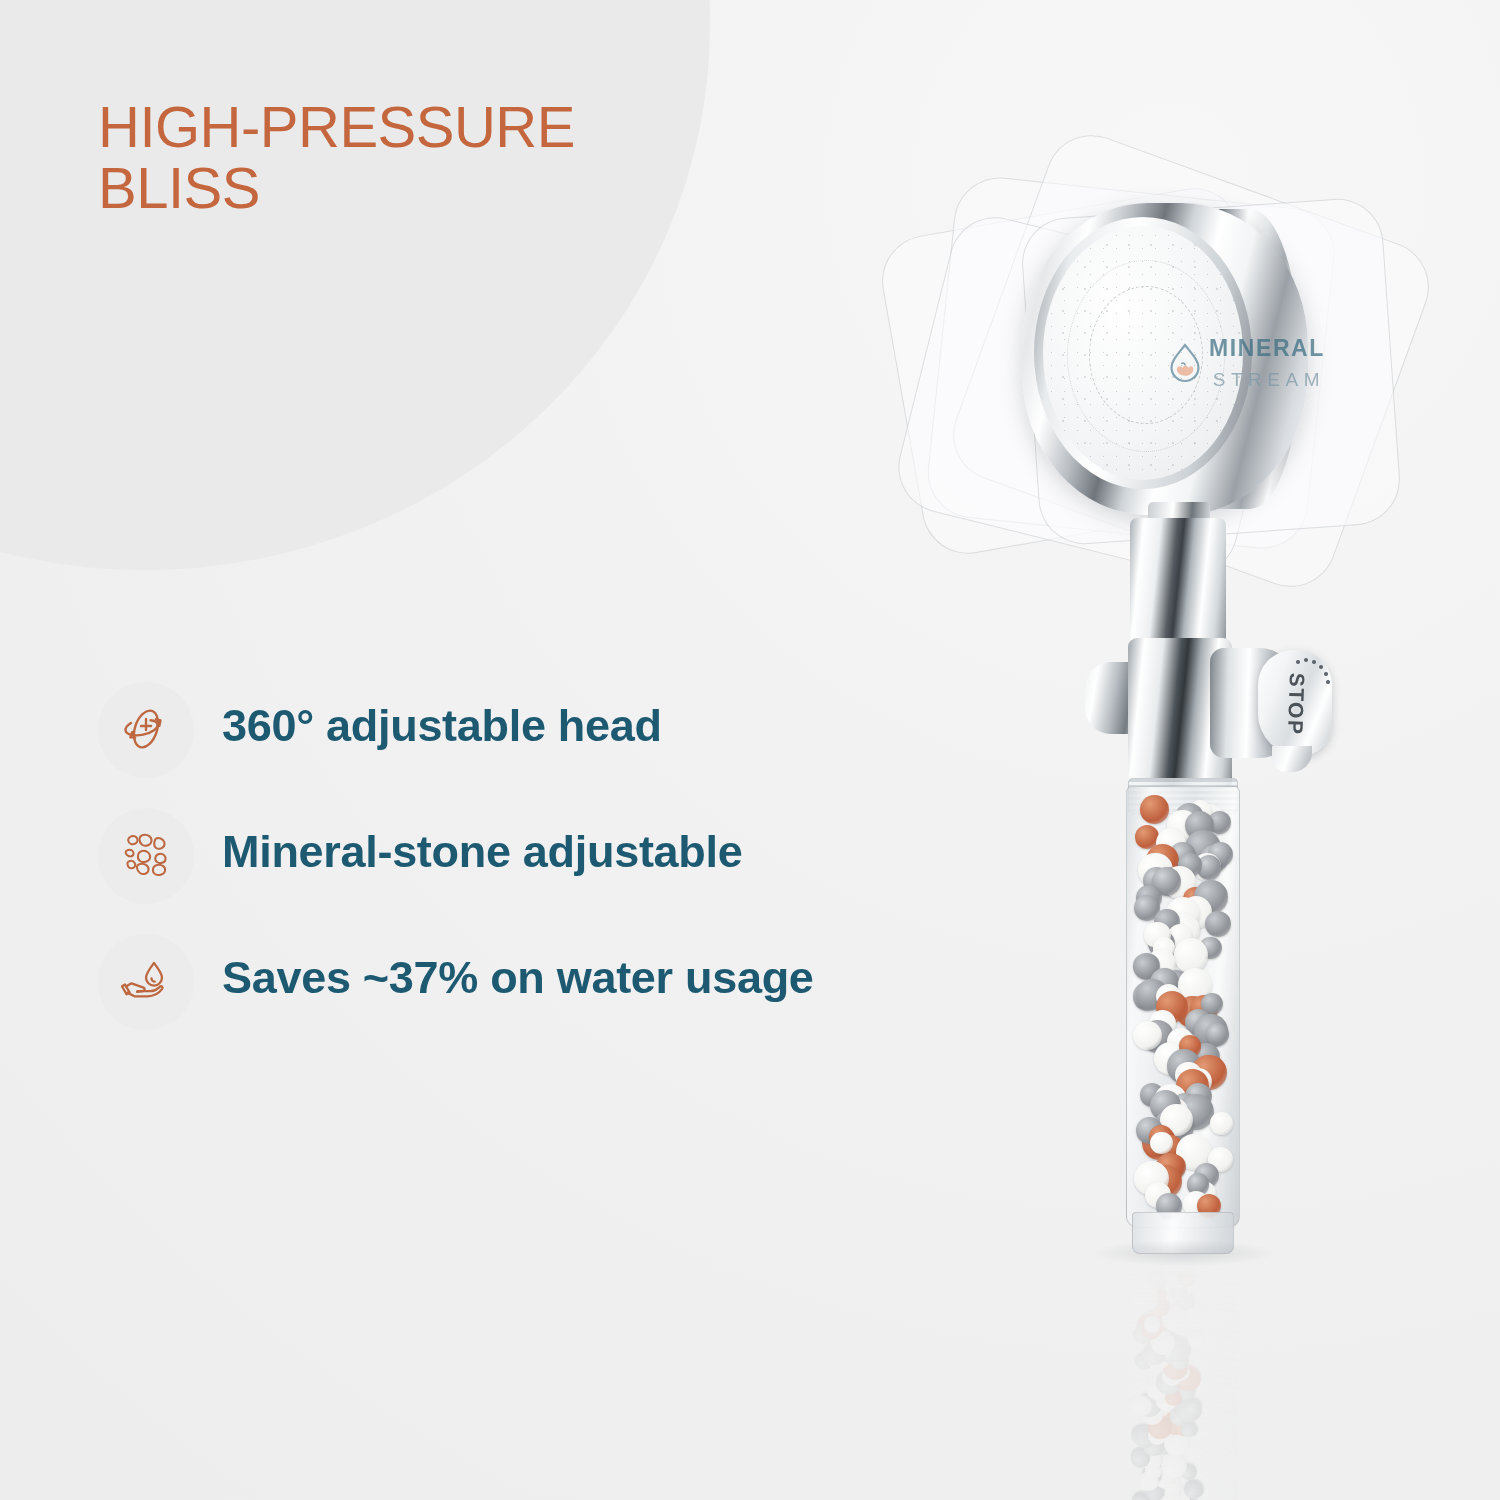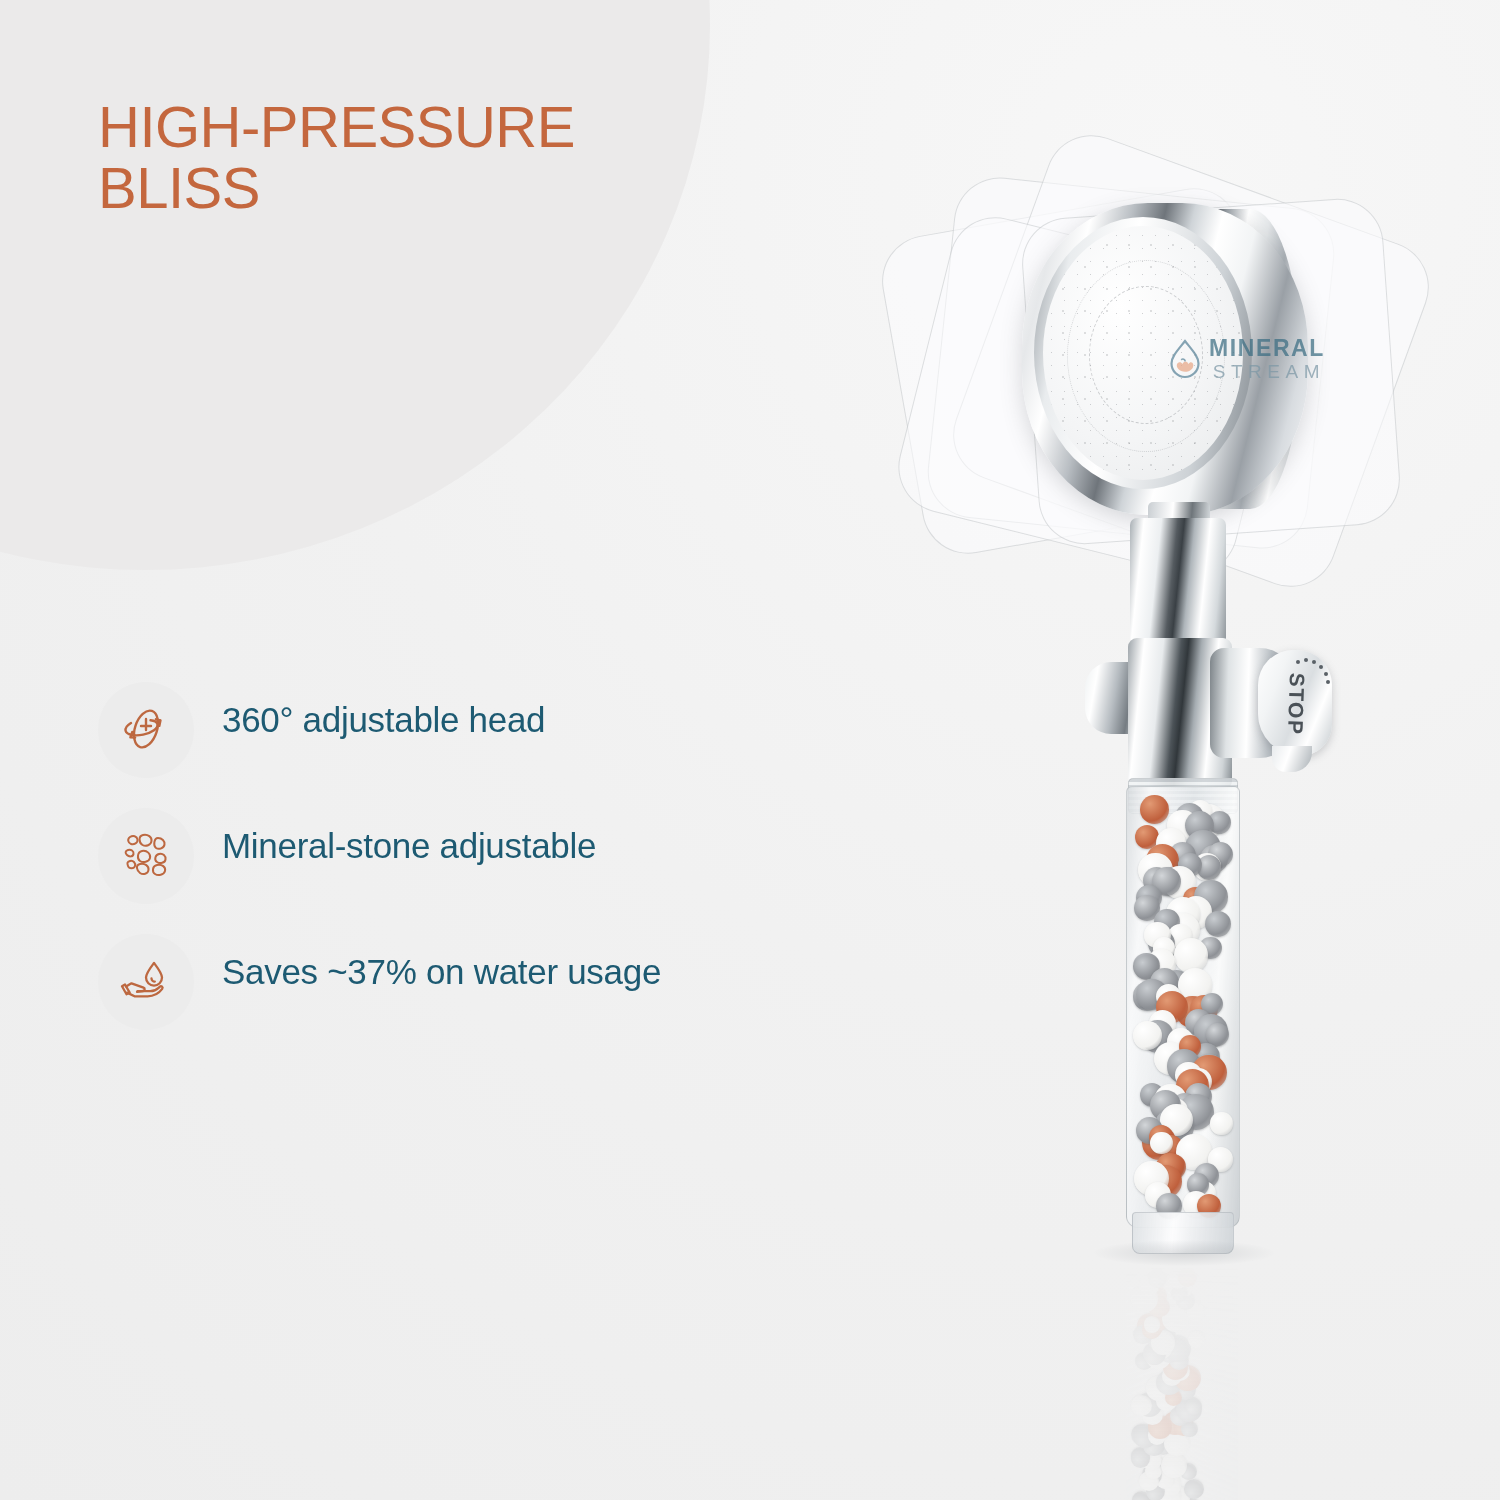--- a/index.html
+++ b/index.html
@@ -59,22 +59,22 @@
     width:96px;height:96px;
     border-radius:50%;
     background:#ececec;
     display:flex;align-items:center;justify-content:center;
     margin-right:28px;
     margin-top:2px;
   }
   .ficon svg{display:block;}
   .ftext{
     color:#1d5a72;
-    font-size:35px;
-    font-weight:400;
+    font-size:45px;
+    font-weight:700;
     line-height:1.16;
     padding-top:20px;
     letter-spacing:-0.3px;
   }
   .feature.two-line .ftext{padding-top:6px;}
 
   
   .product{
     position:absolute;
     left:880px;top:150px;
@@ -161,21 +161,21 @@
   .logo-text{line-height:1;}
   .logo-main{
     display:block;
     color:#3c6e83;
     font-size:23px;font-weight:700;letter-spacing:1.6px;
   }
   .logo-sub{
     display:block;
     color:#7d98a6;
     font-size:19px;font-weight:400;letter-spacing:5.5px;
-    margin-top:2px;
+    margin-top:10px;
   }
   
   .neck{
     position:absolute;left:250px;top:368px;
     width:96px;height:128px;
     border-radius:7px;
     background:linear-gradient(96deg,
       #a9b0b5 0%, #ffffff 13%, #eceff1 29%,
       #555b60 44%, #3a4045 50%, #aeb5ba 60%,
       #ffffff 74%, #d4d9dc 88%, #8d9499 100%);

